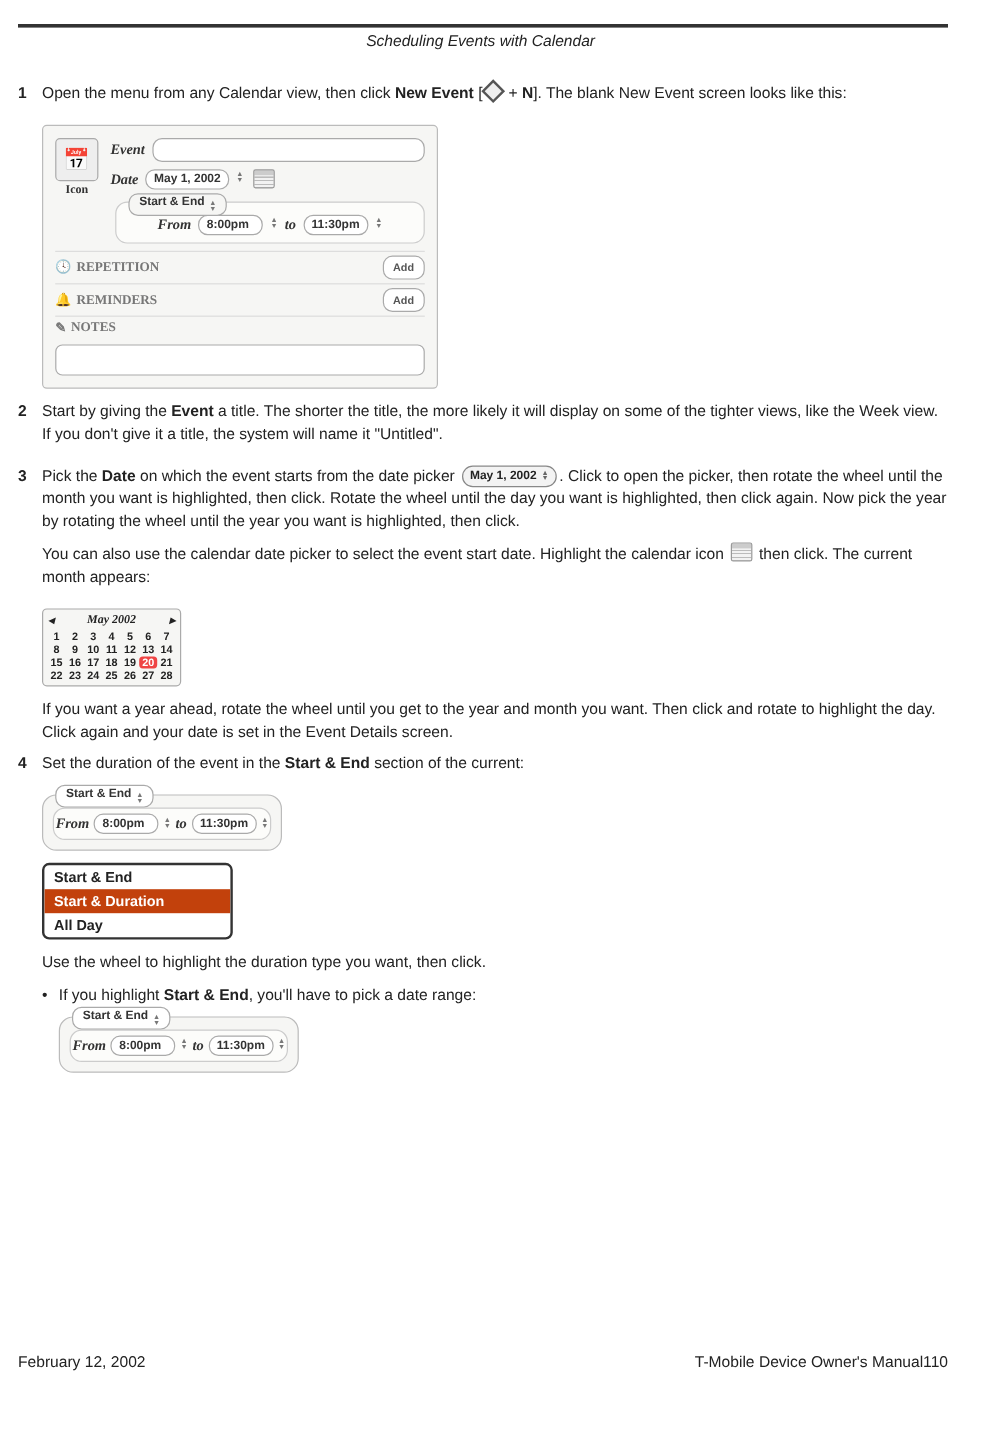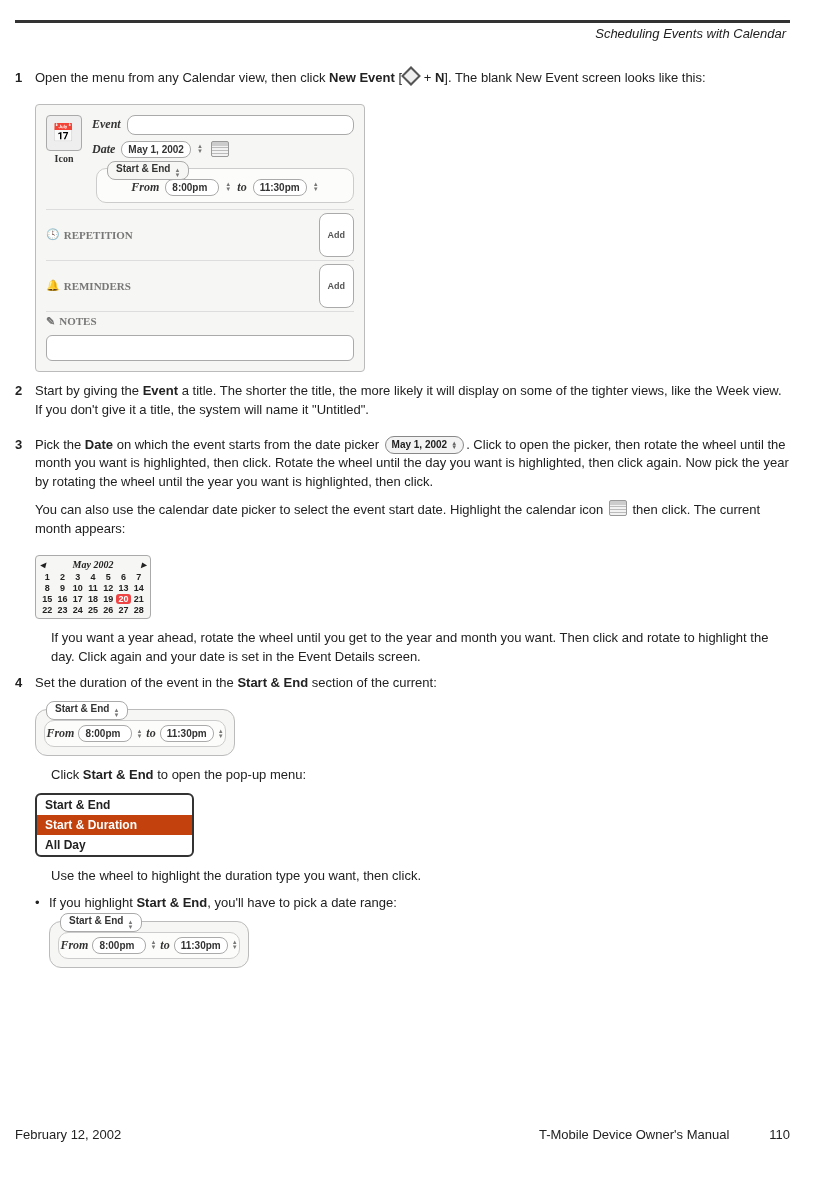--- a/index.html
+++ b/index.html
@@ -14,21 +14,21 @@
     padding: 20px 35px 20px 15px;
     box-sizing: border-box;
     min-height: 1160px;
     position: relative;
   }
   .top-rule {
     border-top: 3px solid #333;
     margin: 0 0 3px 0;
   }
   .running-head {
-    text-align: right;
+    text-align: center;
     font-style: italic;
     font-size: 13px;
     margin-bottom: 28px;
     padding-right: 4px;
   }
   h2 {
     font-family: Arial, Helvetica, sans-serif;
     font-weight: bold;
     font-size: 16px;
     margin: 0 0 16px 0;
@@ -48,21 +48,21 @@
   .step-body {
     flex: 1;
   }
   .step-body p {
     margin: 0 0 8px 0;
   }
   .indent-block {
     margin-left: 20px;
     line-height: 1.45;
   }
-  .indent-block p { margin: 0 0 8px 16px; }
+  .indent-block p { margin: 0 0 8px 0; }
   .bold { font-weight: bold; font-family: Arial, sans-serif; }
 
   .diamond {
     display: inline-block;
     width: 10px; height: 10px;
     border: 2px solid #555;
     transform: rotate(45deg);
     vertical-align: -1px;
     margin: 0 2px;
     background: #eee;
@@ -190,21 +190,21 @@
     font-family: Georgia, serif;
     font-size: 11px;
     color: #777;
     display: flex;
     align-items: center;
     gap: 4px;
   }
   .add-btn {
     border: 1px solid #aaa;
     border-radius: 8px;
-    padding: 16px 8px;
+    padding: 4px 8px;
     font-size: 9px;
     font-weight: bold;
     background: #fff;
     color: #555;
   }
   .notes-field {
     border: 1px solid #aaa;
     border-radius: 6px;
     height: 24px;
     margin-top: 4px;
@@ -259,21 +259,21 @@
 
   .footer {
     position: absolute;
     bottom: 18px;
     left: 15px; right: 35px;
     display: flex;
     justify-content: space-between;
     font-size: 13px;
     text-align: right;
   }
-  .footer .right { display:flex; gap:40px; }
+  .footer .right { display:flex; }
 </style>
 </head>
 <body>
 
 <div class="page">
   <div class="top-rule"></div>
   <div class="running-head">Scheduling Events with Calendar</div>
 
 
   <div class="step">
@@ -423,25 +423,20 @@
     <div class="inner">
       <span class="lbl-bold">From</span>
       <span class="field">8:00pm</span>
       <span class="spinner-col">▲<br>▼</span>
       <span class="lbl-bold">to</span>
       <span class="field">11:30pm</span>
       <span class="spinner-col">▲<br>▼</span>
     </div>
   </div>
 
-  <div class="indent-block">
-    <p>
-      <span>Click </span><span class="bold">Start &amp; End</span><span> to open the pop-up menu:</span>
-    </p>
-  </div>
 
   <div class="menu-panel">
     <div class="menu-item">Start &amp; End</div>
     <div class="menu-item sel">Start &amp; Duration</div>
     <div class="menu-item">All Day</div>
   </div>
 
   <div class="indent-block">
     <p>Use the wheel to highlight the duration type you want, then click.</p>
   </div>

